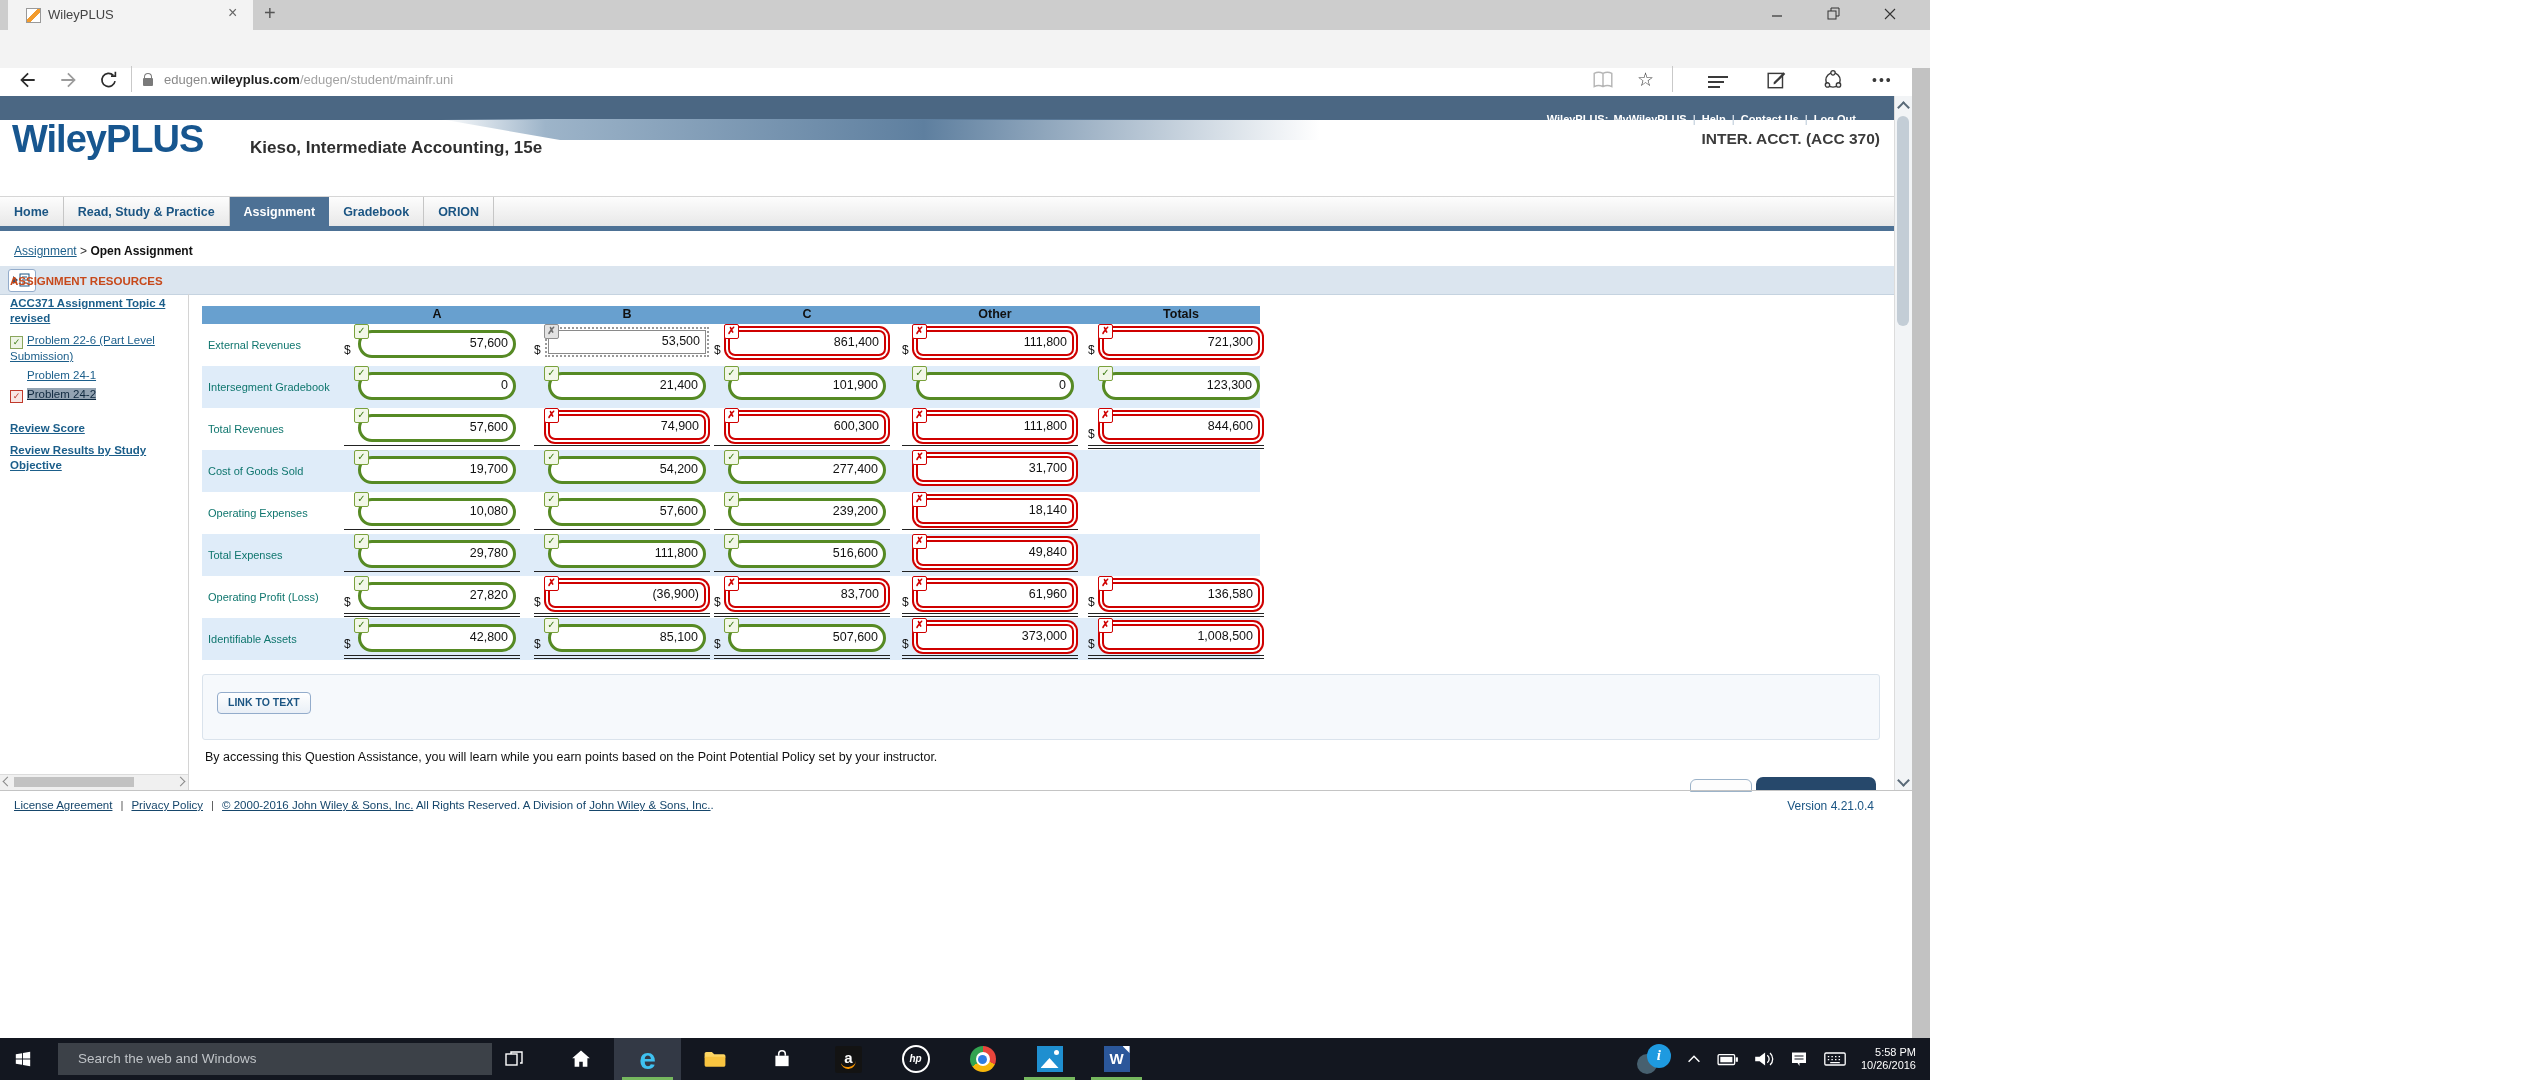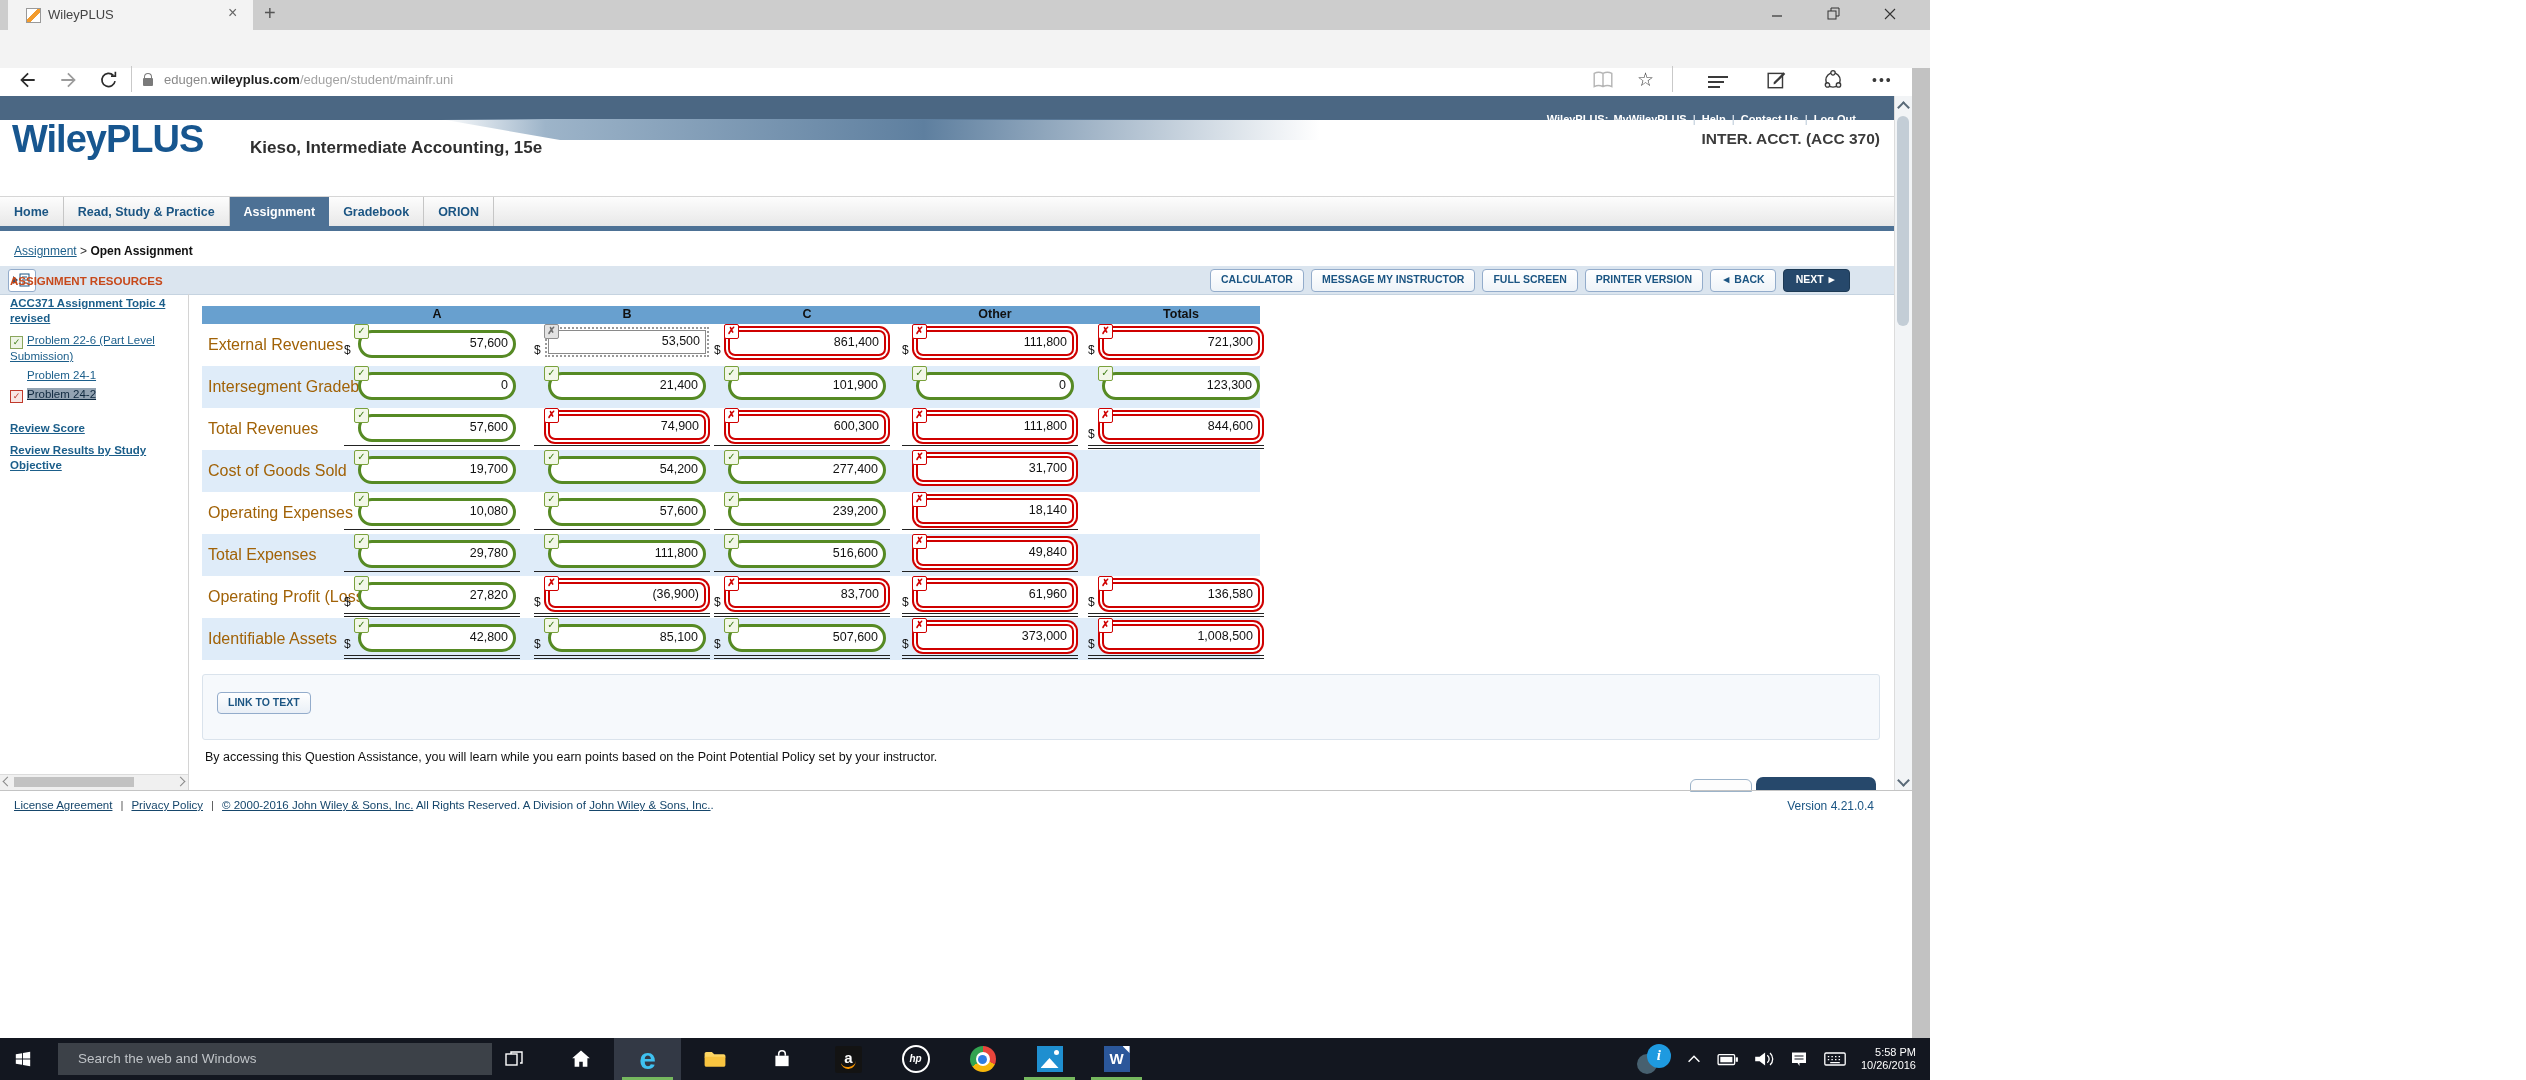--- a/index.html
+++ b/index.html
@@ -61,21 +61,21 @@
   .hl{background:#93a3b2;color:#10293f;}
   .noicon{padding-left:17px;}
   #side-divider{position:absolute;left:188px;top:294px;width:1px;height:496px;background:#d4d4d4;}
   
   #question{position:absolute;left:205px;top:282px;font-size:12.5px;color:#111;}
   #question .red{color:#cc0000;font-weight:bold;font-style:italic;}
   #thead{position:absolute;left:202px;top:306px;width:1058px;height:18px;background:#68a0cf;}
   .th{position:absolute;top:1px;width:160px;text-align:center;font-size:12.5px;font-weight:bold;color:#111;}
   .band{position:absolute;left:202px;width:1058px;height:42px;}
   .band.alt{background:#dfecf9;}
-  .rowlabel{position:absolute;left:6px;top:0;height:42px;line-height:42px;font-size:16px;color:#a16207;}
+  .rowlabel{position:absolute;left:6px;top:0;height:42px;line-height:42px;font-size:11px;color:#0f766e;}
   .cell{position:absolute;top:0;width:190px;height:42px;}
   .inp{position:absolute;left:16px;top:6px;width:158px;box-sizing:border-box;background:#fff;text-align:right;
     padding-right:5px;font-size:12.5px;color:#111;height:28px;line-height:24px;}
   .inp.correct{border:3px solid #568a24;border-radius:14px;line-height:21px;}
   .inp.incorrect{border:2px solid #cf0000;border-radius:7px;height:26px;line-height:21px;
     box-shadow:0 0 0 2px #fff,0 0 0 4px #cf0000;}
   .inp.neutral{border:1px solid #8a8a8a;height:24px;line-height:21px;outline:2px dotted #999;outline-offset:1px;}
   .stat{position:absolute;left:12px;top:0;width:13px;height:13px;font-size:10px;line-height:12px;text-align:center;z-index:3;border-radius:2px;}
   .stat.ok{border:1px solid #7aa13c;background:#f2f7e8;color:#3e7d15;}
   .stat.bad{border:1px solid #cf0000;background:#fff;color:#cf0000;font-weight:bold;}
@@ -226,28 +226,20 @@
     <b>Open Assignment</b>
   </div>
 
   <div id="toolbar">
     <span id="collapse-btn">
       <svg width="20" height="16" viewBox="0 0 20 16" style="margin:2px 0 0 3px;">
             <path d="M6 8L1 4v8z" fill="#1b5583"></path>
             <rect x="8" y="2" width="9" height="12" fill="none" stroke="#1b5583"></rect>
             <path d="M10 5h5M10 8h5M10 11h5" stroke="#1b5583"></path>
           </svg></span>
-    <div id="tb-buttons">
-          <span class="tbtn">CALCULATOR</span>
-          <span class="tbtn">MESSAGE MY INSTRUCTOR</span>
-          <span class="tbtn">FULL SCREEN</span>
-          <span class="tbtn">PRINTER VERSION</span>
-          <span class="tbtn">◄ BACK</span>
-          <span class="tbtn next">NEXT ►</span>
-        </div>
   </div>
 
   <div id="sidebar">
     <div class="sb-title">ASSIGNMENT RESOURCES</div>
     <div class="sb-link">ACC371 Assignment Topic 4 revised</div>
     <div id="sb-problems">
           <div class="sb-prob italic"><span class="cbx green">✓</span><span class="txt">Problem 22-6 (Part Level Submission)</span></div>
           <div class="sb-prob noicon"><span class="txt">Problem 24-1</span></div>
           <div class="sb-prob"><span class="cbx red">✓</span><span class="txt hl">Problem 24-2</span></div>
         </div>

